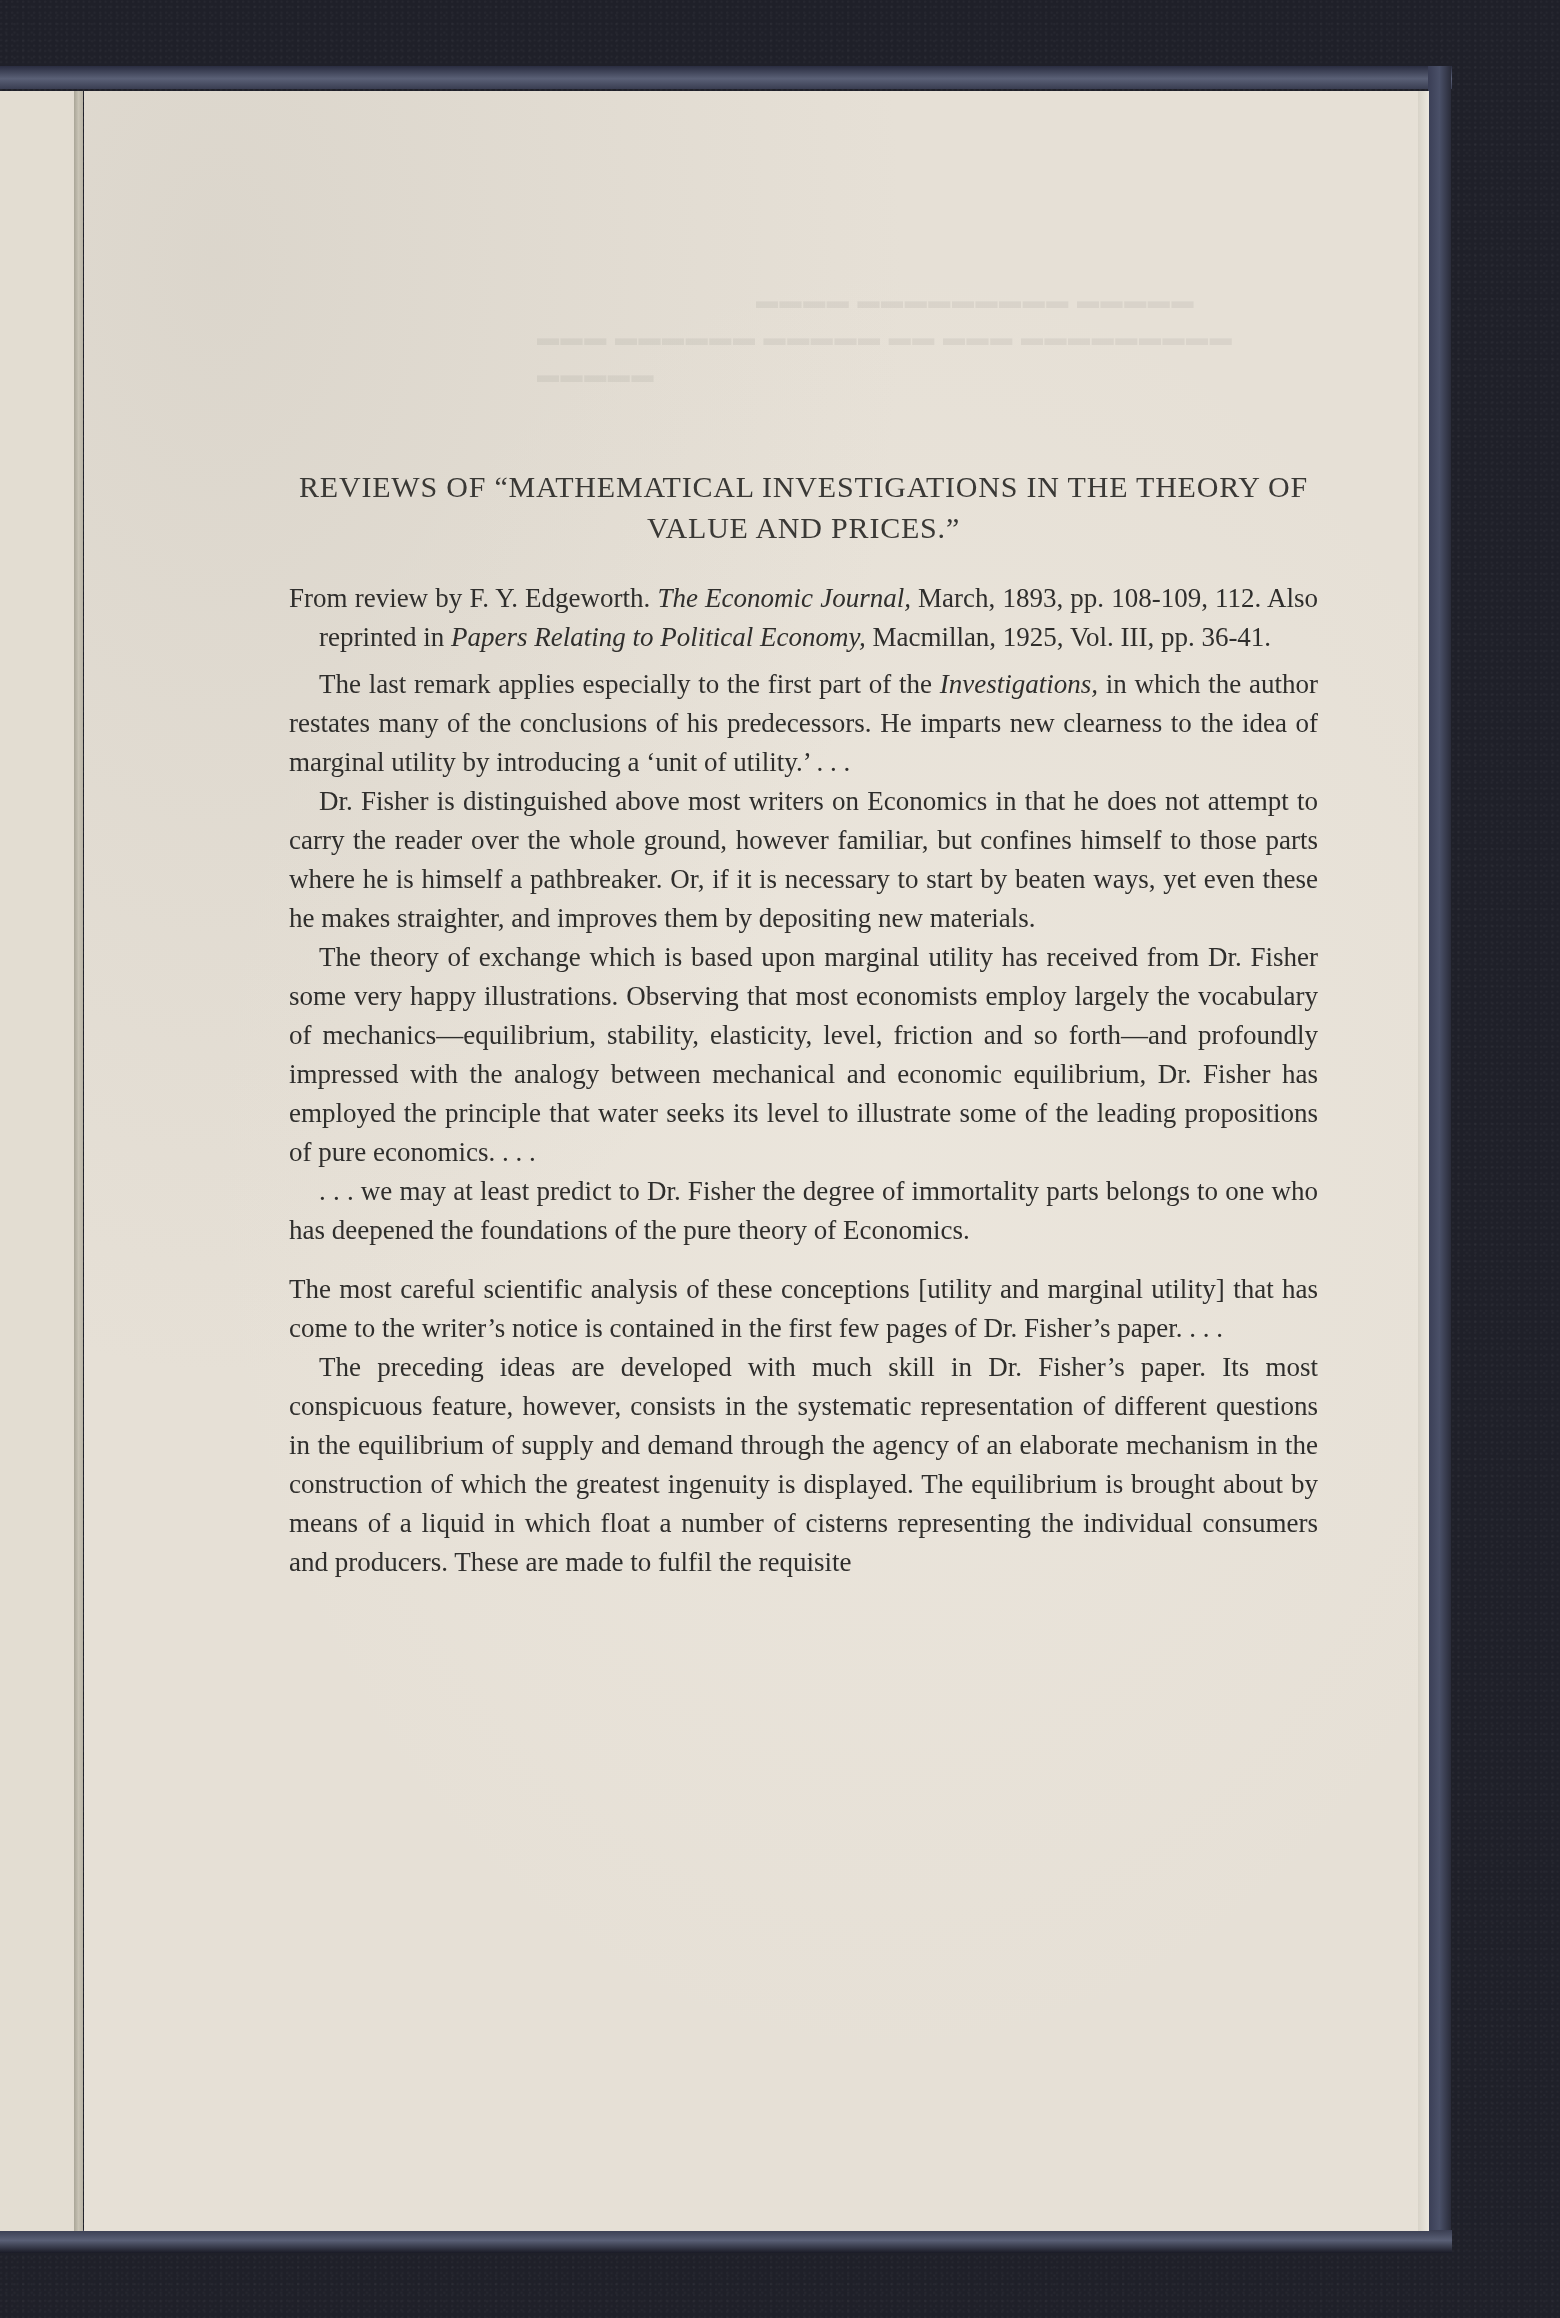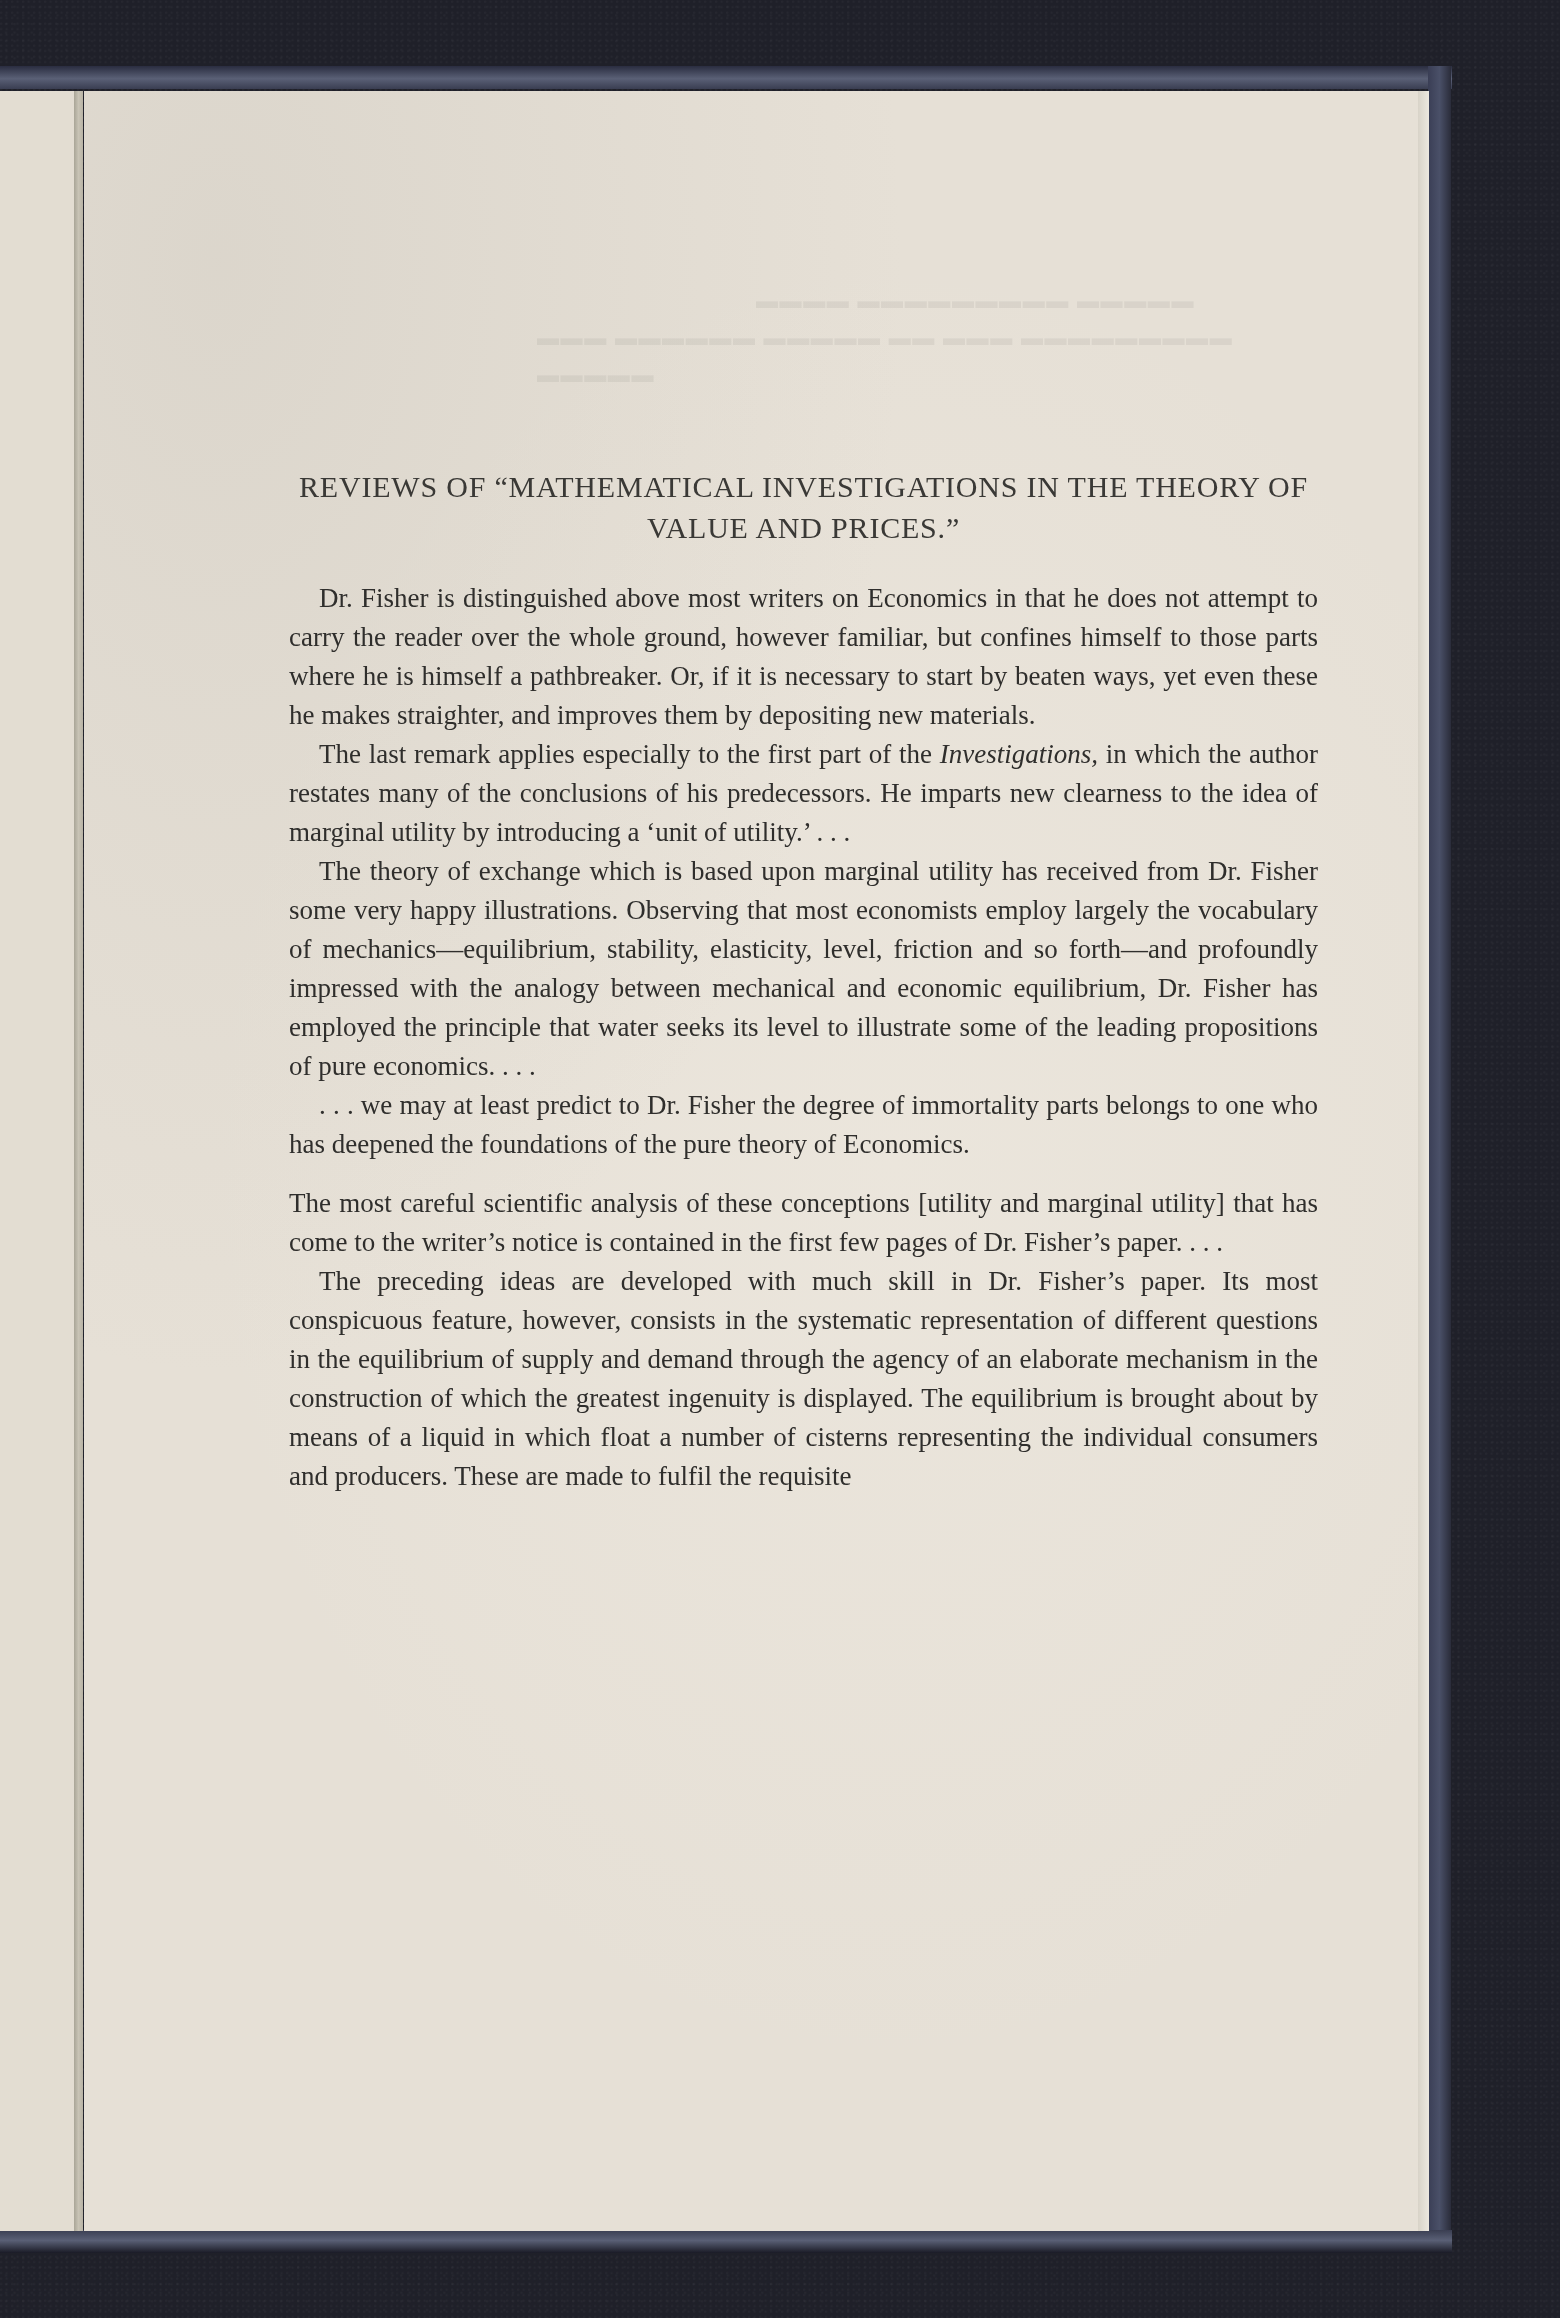--- a/index.html
+++ b/index.html
@@ -80,23 +80,24 @@
 <div class="page">
   <div class="page-right-edge"></div>
   <div class="show-through" aria-hidden="true">
     <div style="padding-left:219px">▬▬▬▬ ▬▬▬▬▬▬▬▬▬ ▬▬▬▬▬</div>
     <div>▬▬▬ ▬▬▬▬▬▬ ▬▬▬▬▬ ▬▬ ▬▬▬ ▬▬▬▬▬▬▬▬▬ ▬▬▬▬▬</div>
   </div>
 
   <div class="text-block" style="left:205px; top:375px;">
     <h1 class="title">REVIEWS OF “MATHEMATICAL INVESTIGATIONS IN THE THEORY OF VALUE AND PRICES.”</h1>
 
+    <p class="citation"><span>From review by F. Y. Edgeworth. </span><i>The Economic Journal,</i><span> March, 1893, pp. 108-109, 112. Also reprinted in </span><i>Papers Relating to Political Economy,</i><span> Macmillan, 1925, Vol. III, pp. 36-41.</span></p>
 
+    <p class="para"><span>The last remark applies especially to the first part of the </span><i>Investigations,</i><span> in which the author restates many of the conclusions of his predecessors. He imparts new clearness to the idea of marginal utility by introducing a ‘unit of utility.’ . . .</span></p>
     <p class="para">Dr. Fisher is distinguished above most writers on Economics in that he does not attempt to carry the reader over the whole ground, however familiar, but confines himself to those parts where he is himself a pathbreaker. Or, if it is necessary to start by beaten ways, yet even these he makes straighter, and improves them by depositing new materials.</p>
-    <p class="para"><span>The last remark applies especially to the first part of the </span><i>Investigations,</i><span> in which the author restates many of the conclusions of his predecessors. He imparts new clearness to the idea of marginal utility by introducing a ‘unit of utility.’ . . .</span></p>
     <p class="para">The theory of exchange which is based upon marginal utility has received from Dr. Fisher some very happy illustrations. Observing that most economists employ largely the vocabulary of mechanics—equilibrium, stability, elasticity, level, friction and so forth—and profoundly impressed with the analogy between mechanical and economic equilibrium, Dr. Fisher has employed the principle that water seeks its level to illustrate some of the leading propositions of pure economics. . . .</p>
     <p class="para">. . . we may at least predict to Dr. Fisher the degree of immortality parts belongs to one who has deepened the foundations of the pure theory of Economics.</p>
 
     <div class="gap"></div>
 
 
     <p class="para noindent">The most careful scientific analysis of these conceptions [utility and marginal utility] that has come to the writer’s notice is contained in the first few pages of Dr. Fisher’s paper. . . .</p>
     <p class="para">The preceding ideas are developed with much skill in Dr. Fisher’s paper. Its most conspicuous feature, however, consists in the systematic representation of different questions in the equilibrium of supply and demand through the agency of an elaborate mechanism in the construction of which the greatest ingenuity is displayed. The equilibrium is brought about by means of a liquid in which float a number of cisterns representing the individual consumers and producers. These are made to fulfil the requisite</p>
   </div>
 </div>

